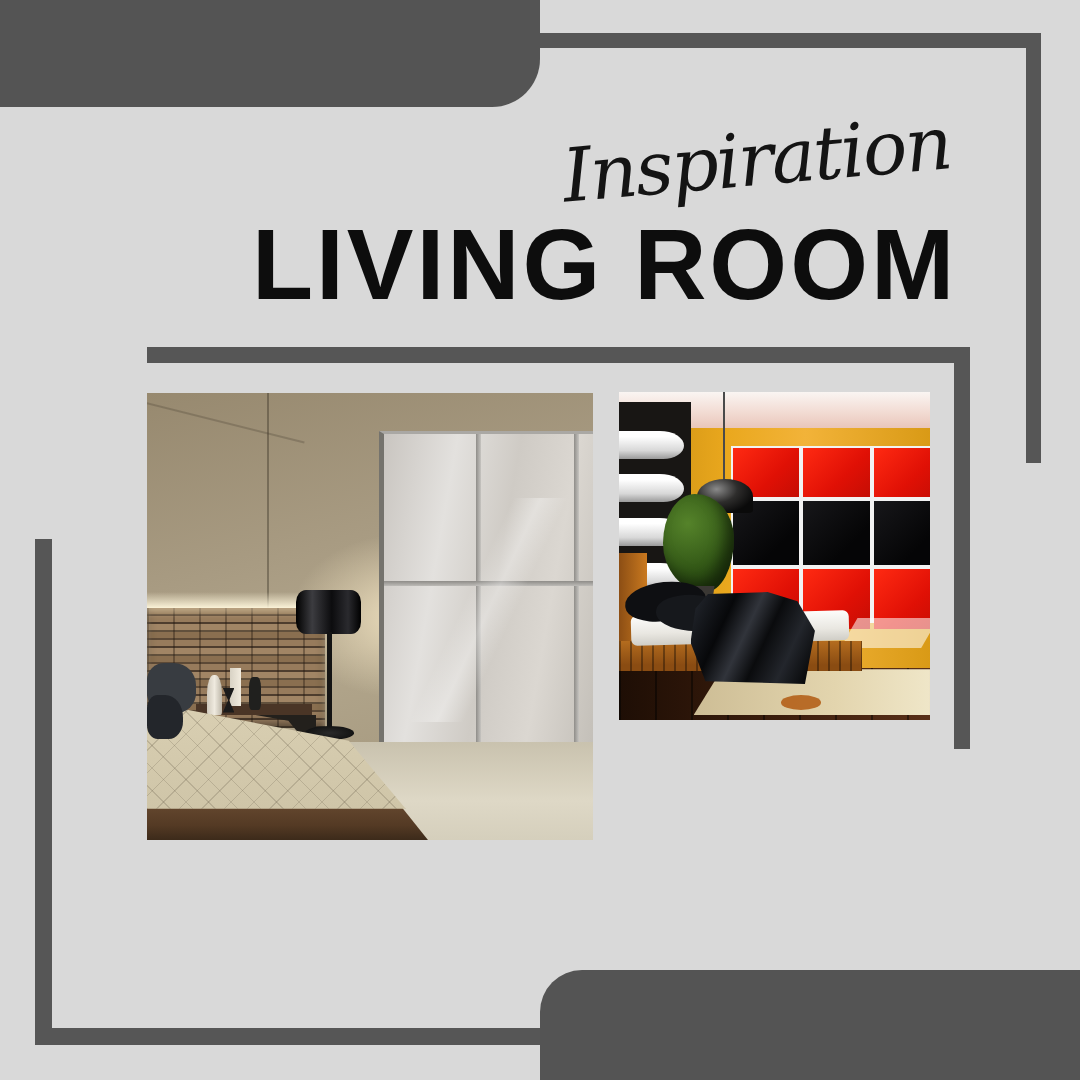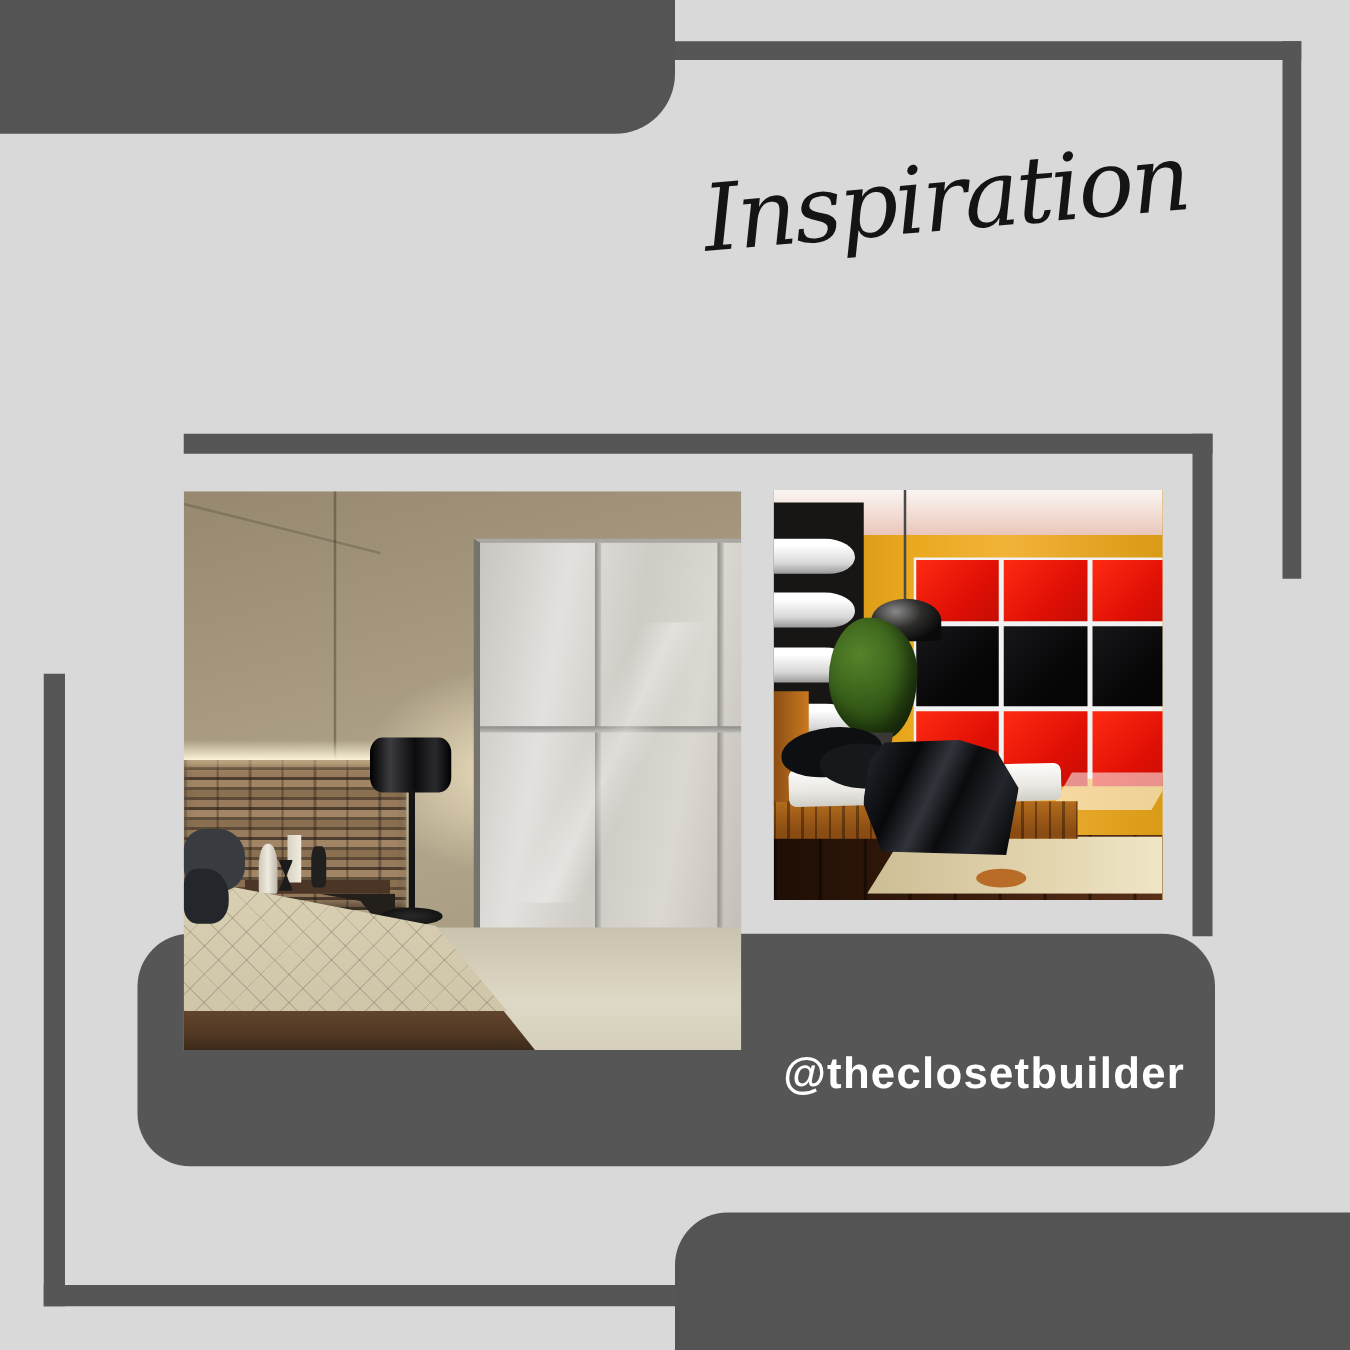--- a/index.html
+++ b/index.html
@@ -115,25 +115,23 @@
 
   <div class="abs blk-tl"></div>
   <div class="abs bar f1h"></div>
   <div class="abs bar f1v"></div>
   <div class="abs bar f2h"></div>
   <div class="abs bar f2v"></div>
   <div class="abs bar f3v"></div>
   <div class="abs bar f3h"></div>
   <div class="abs blk-br"></div>
 
-  <div class="abs panel">
-    <div class="handle">@theclosetbuilder</div>
-  </div>
 
   <div class="abs script-title">Inspiration</div>
+  <div class="abs main-title">LIVING ROOM</div>
 
   <div class="abs photo photoL">
     <div class="lp-wall"></div>
     <div class="lp-corner"></div>
     <div class="lp-ceil"></div>
     <div class="lp-glow"></div>
     <div class="lp-wardrobe">
       <div class="lp-rail1"></div>
       <div class="lp-rail2"></div>
       <div class="lp-railh"></div>

